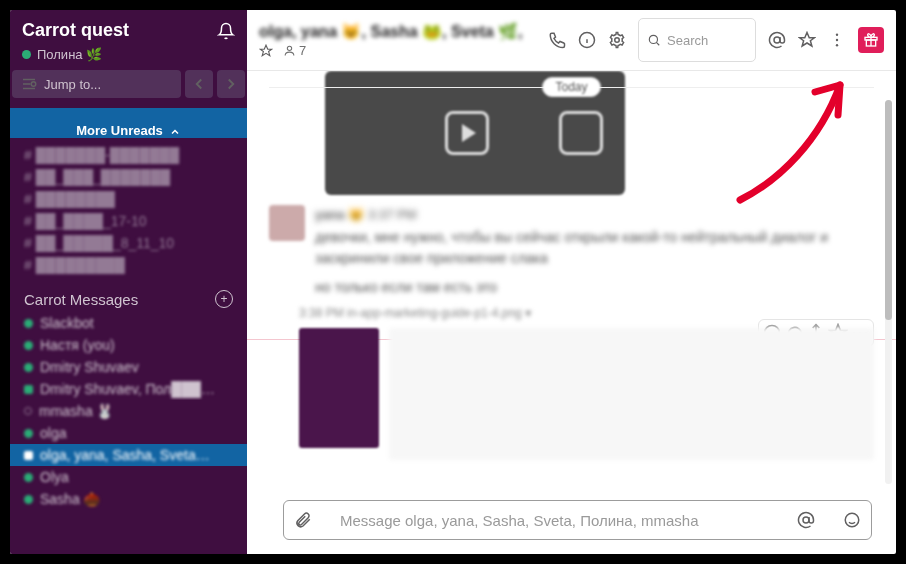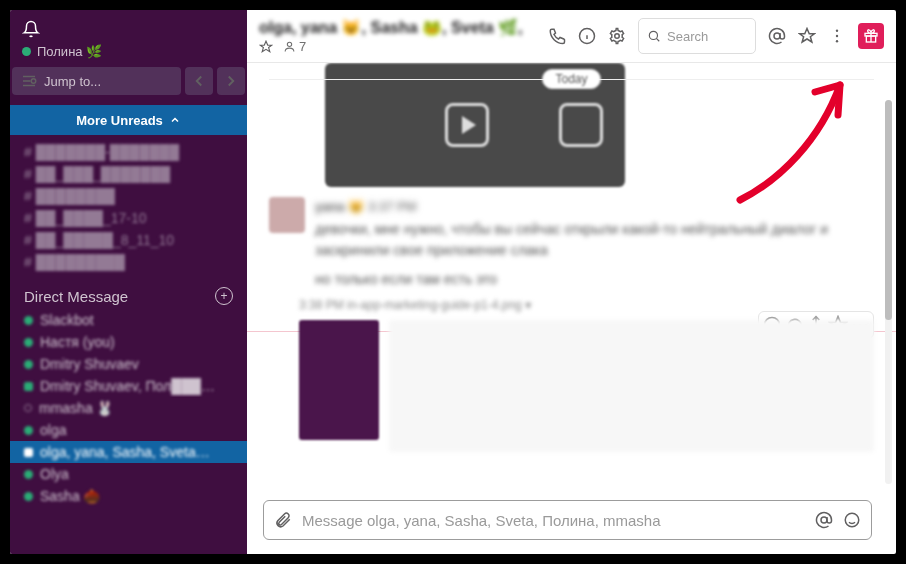--- a/index.html
+++ b/index.html
@@ -9,41 +9,41 @@
 
 .sidebar{width:237px;background:#3f0e40;color:#cfc3cf;display:flex;flex-direction:column;overflow:hidden}
 .sb-header{display:flex;align-items:center;padding:10px 12px 6px;color:#fff}
 .ws-name{font-weight:900;font-size:18px;flex:1}
 .bell{width:18px;height:18px;color:#fff}
 .presence-row{display:flex;align-items:center;gap:6px;padding:0 12px 8px;color:#cfc3cf;font-size:13px}
 .presence-dot{width:9px;height:9px;border-radius:50%;background:#2bac76}
 .jump-row{display:flex;gap:4px;padding:0 2px 10px}
 .jump{flex:1;background:#52315a;color:#cfc3cf;border-radius:4px;height:28px;display:flex;align-items:center;padding:0 8px;font-size:13px;gap:6px}
 .nav-arrow{width:28px;height:28px;background:#52315a;border-radius:4px;display:flex;align-items:center;justify-content:center;color:#cfc3cf}
-.unreads{margin:0 0 6px;background:#1264a3;color:#fff;font-weight:700;font-size:13px;height:30px;display:flex;align-items:center;justify-content:center;gap:6px}
+.unreads{margin:0 0 6px;background:#1264a3;color:#fff;font-weight:700;font-size:13px;height:30px;display:flex;align-items:flex-end;justify-content:center;gap:6px}
 .channels{padding:0 0 4px}
 .ch{padding:3px 14px;font-size:14px;color:#937a95;filter:blur(1.5px);white-space:nowrap;overflow:hidden}
 .section-h{display:flex;align-items:center;justify-content:space-between;padding:10px 14px 4px;color:#cfc3cf;font-size:15px}
 .plus-circ{width:18px;height:18px;border:1.5px solid #cfc3cf;border-radius:50%;display:flex;align-items:center;justify-content:center;font-size:12px}
 .dms{}
 .dm{padding:3px 14px;font-size:14px;display:flex;align-items:center;gap:7px;white-space:nowrap;overflow:hidden}
 .dm .presence-dot{background:#2bac76;flex:0 0 auto}
 .dm .presence-dot.away{background:transparent;border:1.5px solid #937a95;width:8px;height:8px}
 .dm.blur span{filter:blur(1.5px)}
 .dm.sq .presence-dot{border-radius:2px;background:#2bac76;border:none}
 .dm.active{background:#1264a3;color:#fff}
 .dm.active .presence-dot{background:#fff}
 
 
 .main{flex:1;display:flex;flex-direction:column;position:relative;min-width:0}
 .topbar{display:flex;align-items:center;gap:12px;padding:8px 12px;border-bottom:1px solid #e8e8e8}
 .title{font-weight:700;font-size:16px;color:#1d1c1d;filter:blur(2px);flex:0 0 auto}
 .subrow{display:flex;align-items:center;gap:10px;color:#717171;font-size:13px}
 .ico{width:18px;height:18px;color:#616061;flex:0 0 auto}
-.search{flex:0 0 118px;height:36px;border:1px solid #ddd;border-radius:5px;display:flex;align-items:center;gap:6px;padding:0 8px;color:#9a9a9a;font-size:13px}
+.search{flex:0 0 118px;height:44px;border:1px solid #ddd;border-radius:5px;display:flex;align-items:center;gap:6px;padding:0 8px;color:#9a9a9a;font-size:13px}
 .topbar .spacer{flex:1}
 .gift{width:26px;height:26px;background:#e01e5a;border-radius:4px;display:flex;align-items:center;justify-content:center;color:#fff}
 .content{flex:1;overflow:hidden;position:relative;padding:0 22px}
 .today-div{position:relative;text-align:center;margin:2px 0 0}
 .today-div::before{content:"";position:absolute;left:0;right:0;top:50%;height:1px;background:#eee}
 .today{position:relative;display:inline-block;background:#fff;border:1px solid #ddd;border-radius:14px;padding:2px 12px;font-size:12px;color:#555;filter:blur(1px)}
 .video{margin:0 0 10px 56px;width:300px;height:124px;background:#494949;border-radius:6px;position:relative;filter:blur(1px)}
 .video .play{position:absolute;left:120px;top:40px;width:44px;height:44px;border:3px solid #ddd;border-radius:8px}
 .video .play::after{content:"";position:absolute;left:14px;top:10px;border-left:14px solid #ddd;border-top:9px solid transparent;border-bottom:9px solid transparent}
 .video .ext{position:absolute;right:22px;top:40px;width:44px;height:44px;border:3px solid #ddd;border-radius:8px}
@@ -51,36 +51,37 @@
 .avatar{width:36px;height:36px;background:#caa;border-radius:4px;filter:blur(1.5px)}
 .msgbody{flex:1;filter:blur(2.5px);font-size:14px;color:#555;line-height:1.5}
 .msgmeta{filter:blur(2px);font-size:13px;margin-bottom:2px}
 .pinkline{position:absolute;left:0;right:0;height:1px;background:#f4c6cf;top:268px}
 .attach{margin:8px 0 0 30px;display:flex;gap:10px}
 .attach-left{width:80px;height:120px;background:#4a154b;border-radius:3px;filter:blur(1px)}
 .attach-right{flex:1;height:132px;background:#f7f7f7;border-radius:3px;filter:blur(2px)}
 .hover-actions{position:absolute;right:22px;top:248px;display:flex;gap:2px;background:#fff;border:1px solid #e5e5e5;border-radius:6px;padding:3px}
 .hover-actions .ico{width:20px;height:20px;color:#999}
 .filemeta{font-size:12px;color:#888;filter:blur(2px);margin:4px 0 2px 30px}
-.composer{position:absolute;left:16px;right:24px;bottom:14px;height:40px;border:1.5px solid #9c9c9c;border-radius:6px;display:flex;align-items:center;padding:0 10px;gap:10px;color:#9a9a9a;font-size:15px;background:#fff}
+.composer{position:absolute;left:36px;right:24px;bottom:14px;height:40px;border:1.5px solid #9c9c9c;border-radius:6px;display:flex;align-items:center;padding:0 10px;gap:28px;color:#9a9a9a;font-size:15px;background:#fff}
 .composer .spacer{flex:1}
 .scrollbar{position:absolute;right:4px;top:90px;bottom:70px;width:7px;background:#f1f1f1;border-radius:4px}
 .scrollbar .thumb{position:absolute;left:0;right:0;top:0;height:220px;background:#bdbdbd;border-radius:4px}
 
 
 .arrow{position:absolute;pointer-events:none}
 svg{display:block}
 </style>
 </head>
 <body>
 
 <div class="app">
 
   <div class="sidebar">
     <div class="sb-header">
+      <div class="ws-name">Carrot quest</div>
       <svg class="bell" viewBox="0 0 24 24" fill="none" stroke="currentColor" stroke-width="2">
           <path d="M18 8a6 6 0 10-12 0c0 7-3 9-3 9h18s-3-2-3-9M13.7 21a2 2 0 01-3.4 0"></path>
         </svg>
     </div>
     <div class="presence-row">
       <span class="presence-dot"></span>
       <span>Полина 🌿</span>
     </div>
     <div class="jump-row">
       <div class="jump">
@@ -109,21 +110,21 @@
     </div>
     <div class="channels">
       <div class="ch"># ███████-███████</div>
       <div class="ch"># ██_███_███████</div>
       <div class="ch"># ████████</div>
       <div class="ch"># ██_████_17-10</div>
       <div class="ch"># ██_█████_8_11_10</div>
       <div class="ch"># █████████</div>
     </div>
     <div class="section-h">
-      <span>Direct Message</span>
+      <span>Carrot Messages</span>
       <span class="plus-circ">+</span>
     </div>
     <div class="dms" id="dms">
         <div class="dm blur">
           <span class="presence-dot"></span>
           <span>Slackbot</span>
         </div>
         <div class="dm blur">
           <span class="presence-dot"></span>
           <span>Настя  (you)</span>

